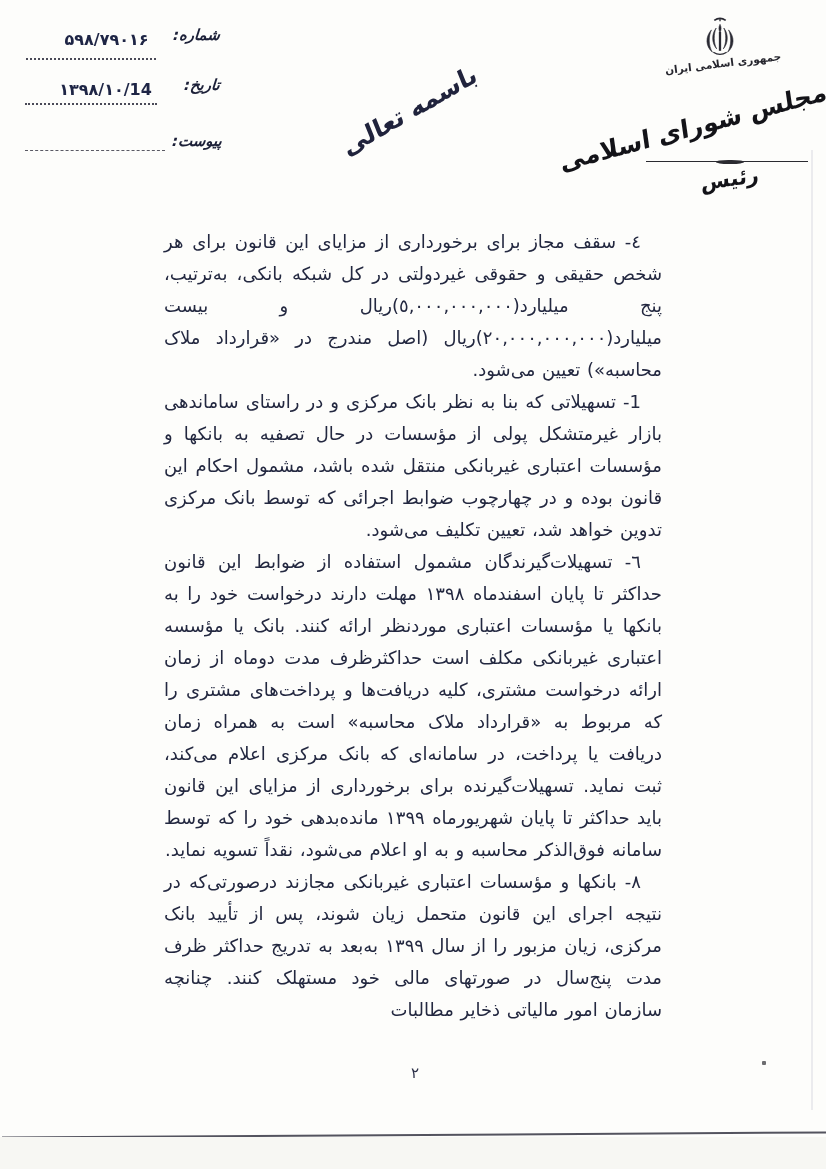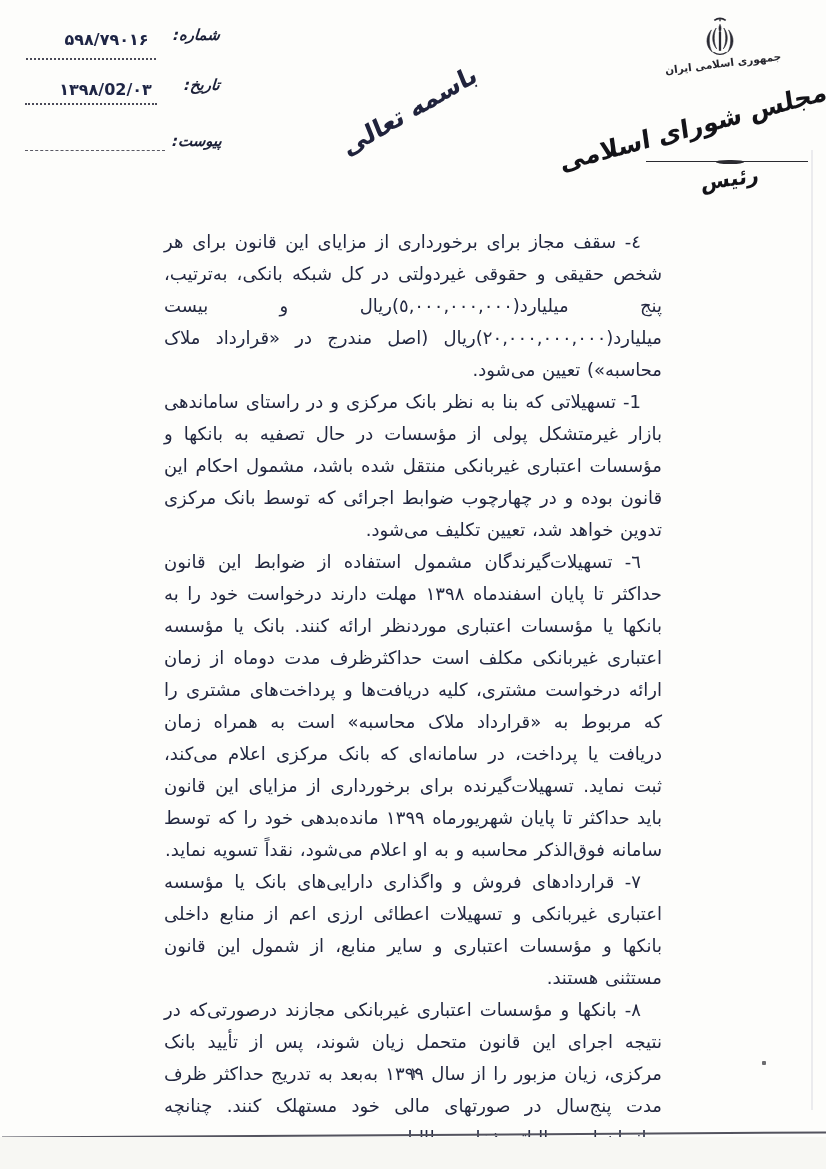--- a/index.html
+++ b/index.html
@@ -121,21 +121,21 @@
 <body>
 
 <div class="page">
 
   <div class="ref-field" id="field-number">
     <span class="value">۵۹۸/۷۹۰۱۶</span>
     <span class="label">شماره:</span>
     <div class="fill-line"></div>
   </div>
   <div class="ref-field" id="field-date">
-    <span class="value">۱۳۹۸/02/۰۳</span>
+    <span class="value">۱۳۹۸/۱۰/14</span>
     <span class="label">تاریخ:</span>
     <div class="fill-line"></div>
   </div>
   <div class="ref-field" id="field-attachment">
     <span class="value"></span>
     <span class="label">پیوست:</span>
     <div class="fill-line dashes"></div>
   </div>
 
   <div class="bismillah">
@@ -162,21 +162,20 @@
   <div class="letterhead-divider">
     <div class="line"></div>
     <div class="ornament"></div>
   </div>
   <div class="signatory-title">رئیس</div>
 
   <div class="doc-body">
     <p>٤- سقف مجاز برای برخورداری از مزایای این قانون برای هر شخص حقیقی و حقوقی غیردولتی در کل شبکه بانکی، به‌ترتیب، پنج میلیارد(٥,٠٠٠,٠٠٠,٠٠٠)ریال و بیست میلیارد(٢٠,٠٠٠,٠٠٠,٠٠٠)ریال (اصل مندرج در «قرارداد ملاک محاسبه») تعیین می‌شود.</p>
     <p>1- تسهیلاتی که بنا به نظر بانک مرکزی و در راستای ساماندهی بازار غیرمتشکل پولی از مؤسسات در حال تصفیه به بانکها و مؤسسات اعتباری غیربانکی منتقل شده باشد، مشمول احکام این قانون بوده و در چهارچوب ضوابط اجرائی که توسط بانک مرکزی تدوین خواهد شد، تعیین تکلیف می‌شود.</p>
     <p>٦- تسهیلات‌گیرندگان مشمول استفاده از ضوابط این قانون حداکثر تا پایان اسفندماه ١٣٩٨ مهلت دارند درخواست خود را به بانکها یا مؤسسات اعتباری موردنظر ارائه کنند. بانک یا مؤسسه اعتباری غیربانکی مکلف است حداکثرظرف مدت دوماه از زمان ارائه درخواست مشتری، کلیه دریافت‌ها و پرداخت‌های مشتری را که مربوط به «قرارداد ملاک محاسبه» است به همراه زمان دریافت یا پرداخت، در سامانه‌ای که بانک مرکزی اعلام می‌کند، ثبت نماید. تسهیلات‌گیرنده برای برخورداری از مزایای این قانون باید حداکثر تا پایان شهریورماه ١٣٩٩ مانده‌بدهی خود را که توسط سامانه فوق‌الذکر محاسبه و به او اعلام می‌شود، نقداً تسویه نماید.</p>
-    <p>٧- قراردادهای فروش و واگذاری دارایی‌های بانک یا مؤسسه اعتباری غیربانکی و تسهیلات اعطائی ارزی اعم از منابع داخلی بانکها و مؤسسات اعتباری و سایر منابع، از شمول این قانون مستثنی هستند.</p>
     <p>٨- بانکها و مؤسسات اعتباری غیربانکی مجازند درصورتی‌که در نتیجه اجرای این قانون متحمل زیان شوند، پس از تأیید بانک مرکزی، زیان مزبور را از سال ١٣٩٩ به‌بعد به تدریج حداکثر ظرف مدت پنج‌سال در صورتهای مالی خود مستهلک کنند. چنانچه سازمان امور مالیاتی ذخایر مطالبات</p>
   </div>
 
   <div class="page-number">۲</div>
 
   <div class="scan-right-streak"></div>
   <div class="scan-speck"></div>
   <div class="scan-bottom-line"></div>
   <div class="scan-bed"></div>
 

